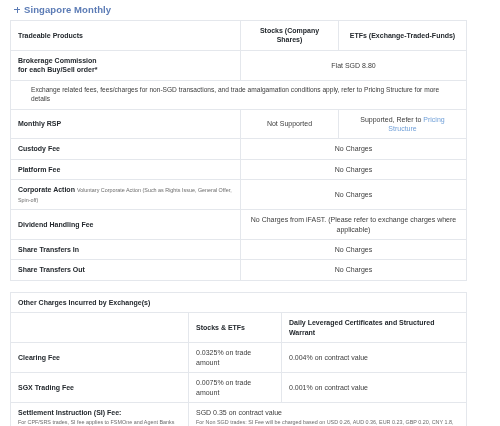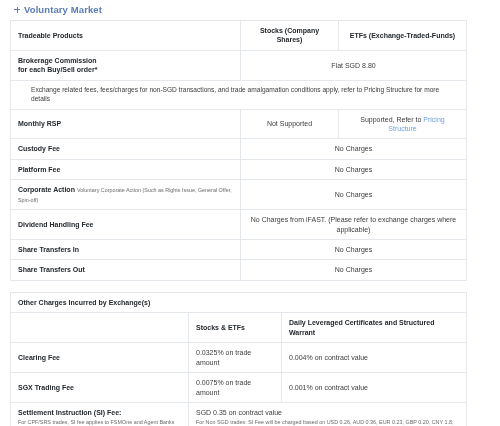--- a/index.html
+++ b/index.html
@@ -124,21 +124,21 @@
     color: #3c3c3c;
   }
 </style>
 </head>
 <body>
 
 <div class="page">
 
   <div class="section-head">
     <span class="toggle-icon"></span>
-    <span>Voluntary Market</span>
+    <span>Singapore Monthly</span>
   </div>
 
   <table class="t1">
     <colgroup>
         <col class="c1">
         <col class="c2">
         <col class="c3">
       </colgroup>
     <tbody>
       <tr>

